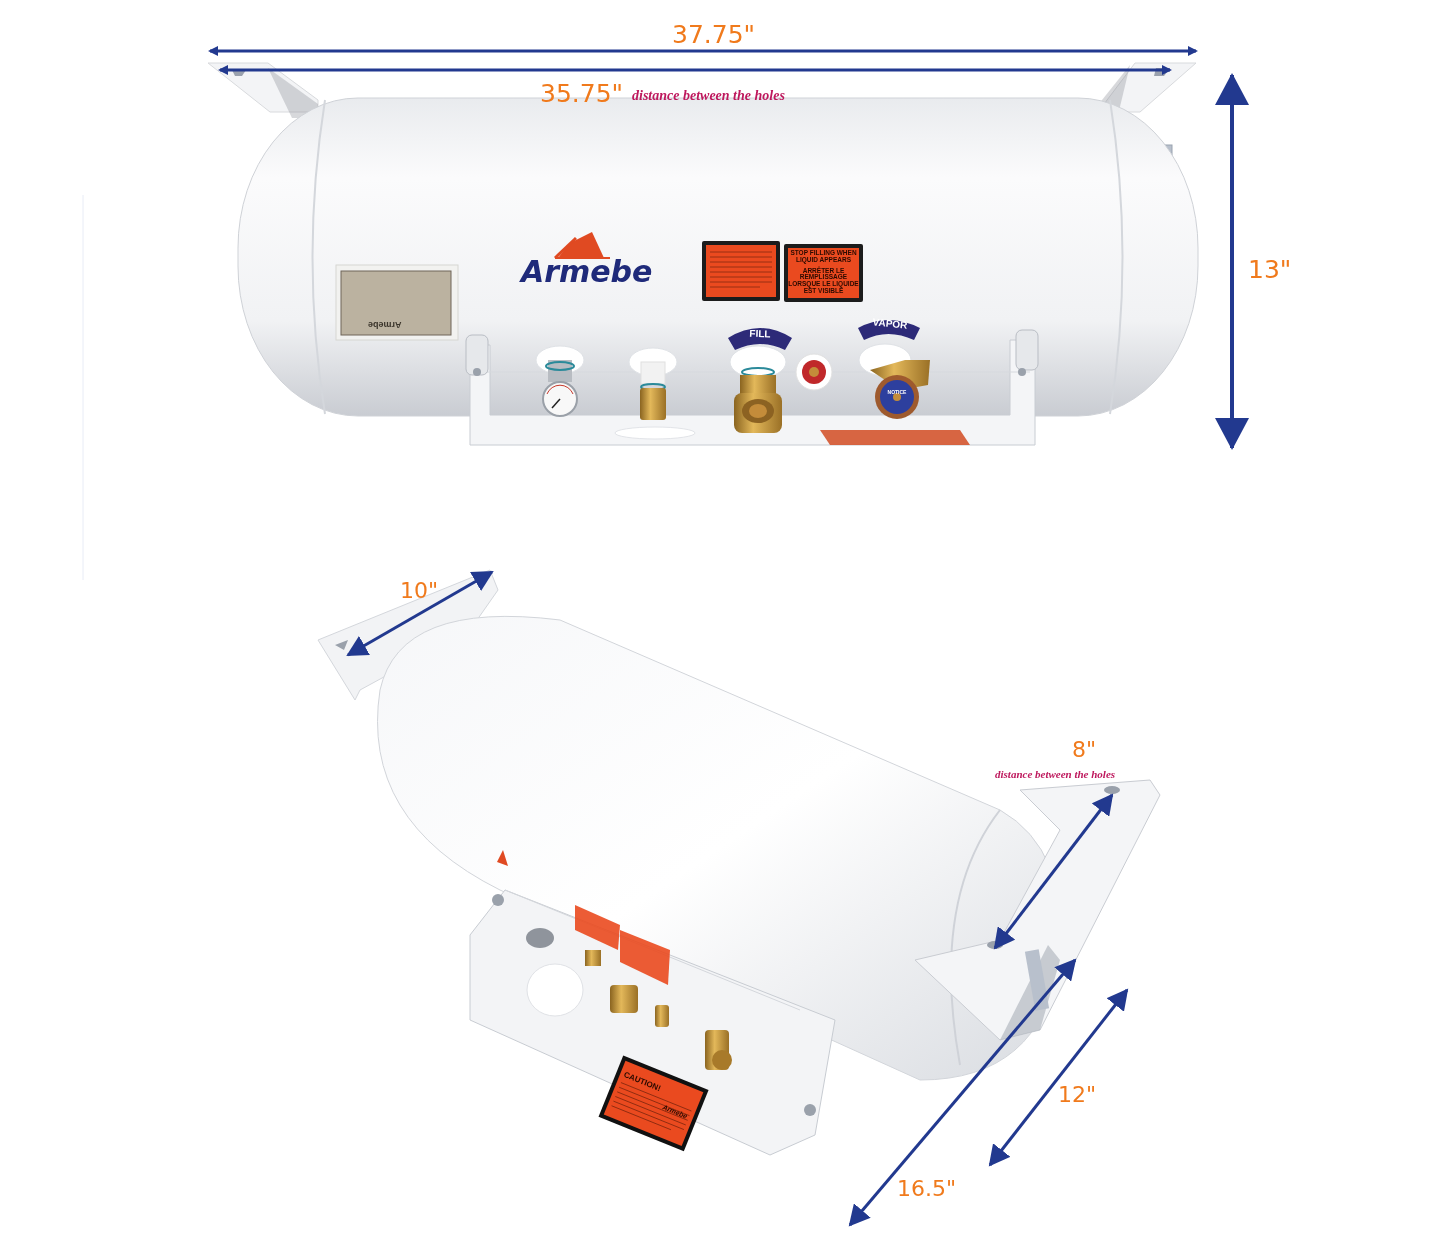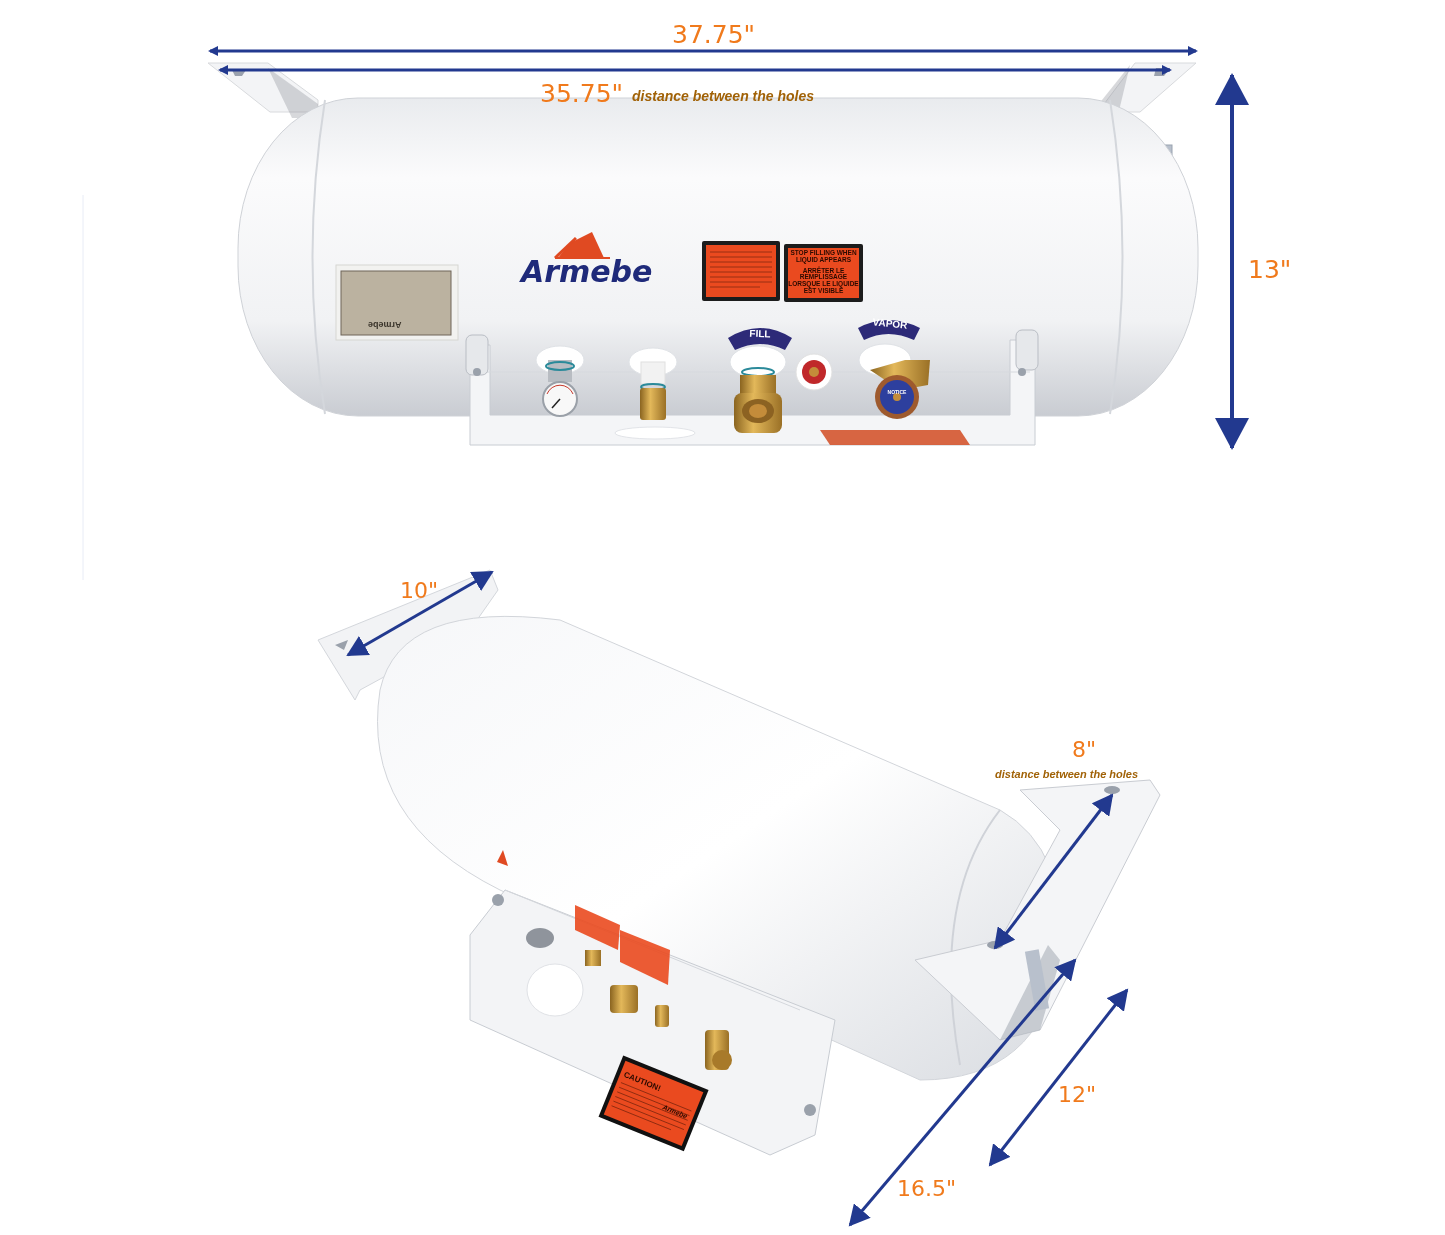--- a/index.html
+++ b/index.html
@@ -1,18 +1,18 @@
 <!DOCTYPE html>
 <html><head>
 <meta charset="utf-8">
 <style>
   html, body { margin:0; padding:0; background:#ffffff; }
   body { width:1445px; height:1235px; position:relative; overflow:hidden; font-family:"DejaVu Sans", sans-serif; }
   .dim-label { position:absolute; color:#f07a1c; font-family:"DejaVu Sans", sans-serif; font-weight:500; white-space:nowrap; }
-  .dim-note { position:absolute; color:#a16207; font-style:italic; font-weight:600; font-family:Liberation Sans, sans-serif; white-space:nowrap; }
+  .dim-note { position:absolute; color:#be185d; font-style:italic; font-weight:600; font-family:Liberation Serif, serif; white-space:nowrap; }
   svg { position:absolute; left:0; top:0; }
   .brand { position:absolute; color:#1f2a7a; font-family:"DejaVu Sans", sans-serif; font-weight:bold; font-style:italic; }
   .sticker-text { position:absolute; color:#2a0a00; font-family:"Liberation Sans", sans-serif; font-weight:bold; text-align:center; line-height:1.05; }
   .tag { position:absolute; color:#fff; font-family:"Liberation Sans", sans-serif; font-weight:bold; text-align:center; }
   .plate-text { position:absolute; color:#3b352b; font-family:"Liberation Sans", sans-serif; font-size:6px; transform:rotate(180deg); line-height:1.3; }
 </style>
 </head>
 <body>
 
 <svg width="1445" height="1235" viewBox="0 0 1445 1235">

